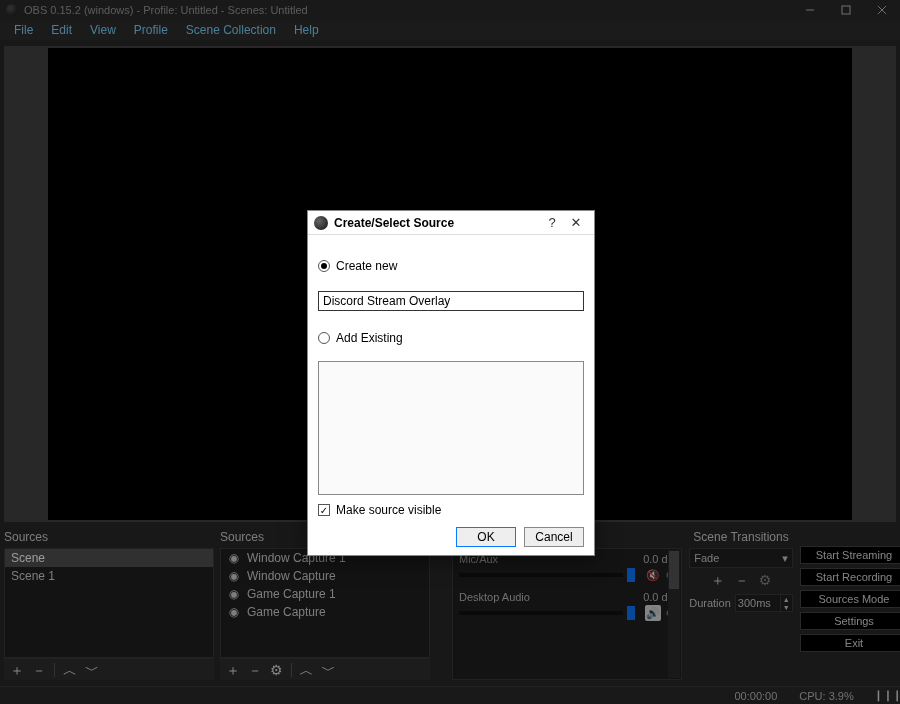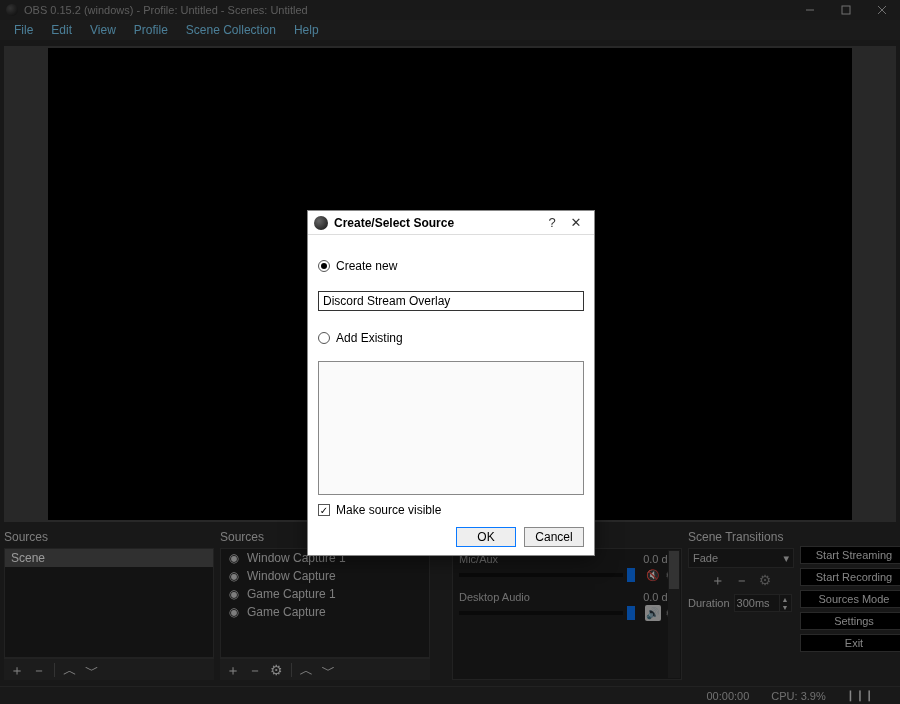--- a/index.html
+++ b/index.html
@@ -20,21 +20,21 @@
   .preview-wrap { padding: 6px 4px 4px 4px; }
   .preview-box { height: 476px; background:#444; padding:2px; position:relative; }
   .preview-inner { position:absolute; top:2px; bottom:2px; left:44px; right:44px; background:#000; }
 
   
   .panels { display:flex; padding: 2px 4px 0 4px; gap: 6px; height: 154px; }
   .panel { display:flex; flex-direction:column; flex:0 0 auto; }
   .panel.scenes { width: 210px; }
   .panel.sources { width: 210px; }
   .panel.mixer { width: 230px; margin-left: 16px; }
-  .panel.transitions { width: 106px; }
+  .panel.transitions { width: 106px; align-items: center; }
   .panel.control { width: 108px; }
 
   .panel-header { font-size:12px; color:#cfcfcf; padding: 2px 0 4px 0; display:flex; align-items:center; gap:6px; }
   .list-box { flex:1; background:#202020; border:1px solid #3a3a3a; overflow:auto; }
   .list-item { padding: 2px 6px; font-size:12px; color:#d0d0d0; }
   .list-item.selected { background:#505050; color:#fff; }
   .src-item { padding:2px 6px; font-size:12px; color:#d0d0d0; display:flex; align-items:center; gap:6px; }
   .src-item .eye { width:14px; text-align:center; }
 
   .toolbar-strip { height:22px; background:#303030; display:flex; align-items:center; gap:8px; padding:0 6px; color:#ddd; border-top:1px solid #3a3a3a; }
@@ -64,21 +64,21 @@
   .spin input { width:44px; background:transparent; border:none; color:#ccc; font-size:11px; padding:0 2px; }
   .spin .arrows { display:flex; flex-direction:column; }
   .spin .arrows span { width:12px; height:8px; display:flex; align-items:center; justify-content:center; font-size:7px; border-left:1px solid #3a3a3a;}
 
   
   .control .panel-header { height: 18px; }
   .control .btns { display:flex; flex-direction:column; gap:4px; }
   .control .btn { height:18px; background:#000000; border:1px solid #454545; color:#ddd; font-size:11px; display:flex; align-items:center; justify-content:center; cursor:pointer; }
 
   
-  .statusbar { position:absolute; left:0; right:0; bottom:0; height:18px; display:flex; align-items:center; justify-content:flex-end; gap:22px; padding-right:28px; color:#bbb; font-size:11px; border-top:1px solid #3a3a3a; background:#2b2b2b; }
+  .statusbar { position:absolute; left:0; right:0; bottom:0; height:18px; display:flex; align-items:center; justify-content:flex-end; gap:22px; color:#bbb; font-size:11px; border-top:1px solid #3a3a3a; background:#2b2b2b; }
   .statusbar .seg { display:flex; align-items:center; gap:4px; }
   .statusbar .tick { color:#e0e0e0; font-size:9px; }
 
   
   .modal-dim { position:absolute; inset:0; background:rgba(0,0,0,0.40); }
 
   
   .dialog { position:absolute; top:210px; left:307px; width:288px; background:#fff; color:#000; border:1px solid #888; box-shadow:0 4px 20px rgba(0,0,0,0.5); font-size:12px; }
   .dialog .dlg-title { height:24px; display:flex; align-items:center; padding:0 6px; border-bottom:1px solid #ddd; }
   .dlg-title .dlg-icon { width:14px; height:14px; border-radius:50%; background:radial-gradient(circle at 35% 35%, #666, #111); margin-right:6px; }
@@ -142,20 +142,21 @@
 </div>
 
 <div class="panels">
 
   <div class="panel scenes">
     <div class="panel-header">
       <span>Sources</span>
     </div>
     <div class="list-box">
       <div class="list-item selected">Scene</div>
+      <div class="list-item">Scene 1</div>
     </div>
     <div class="toolbar-strip">
       <span class="tool-icon">＋</span>
       <span class="tool-icon">－</span>
       <span class="sep"></span>
       <span class="tool-icon">︿</span>
       <span class="tool-icon">﹀</span>
     </div>
   </div>
 

